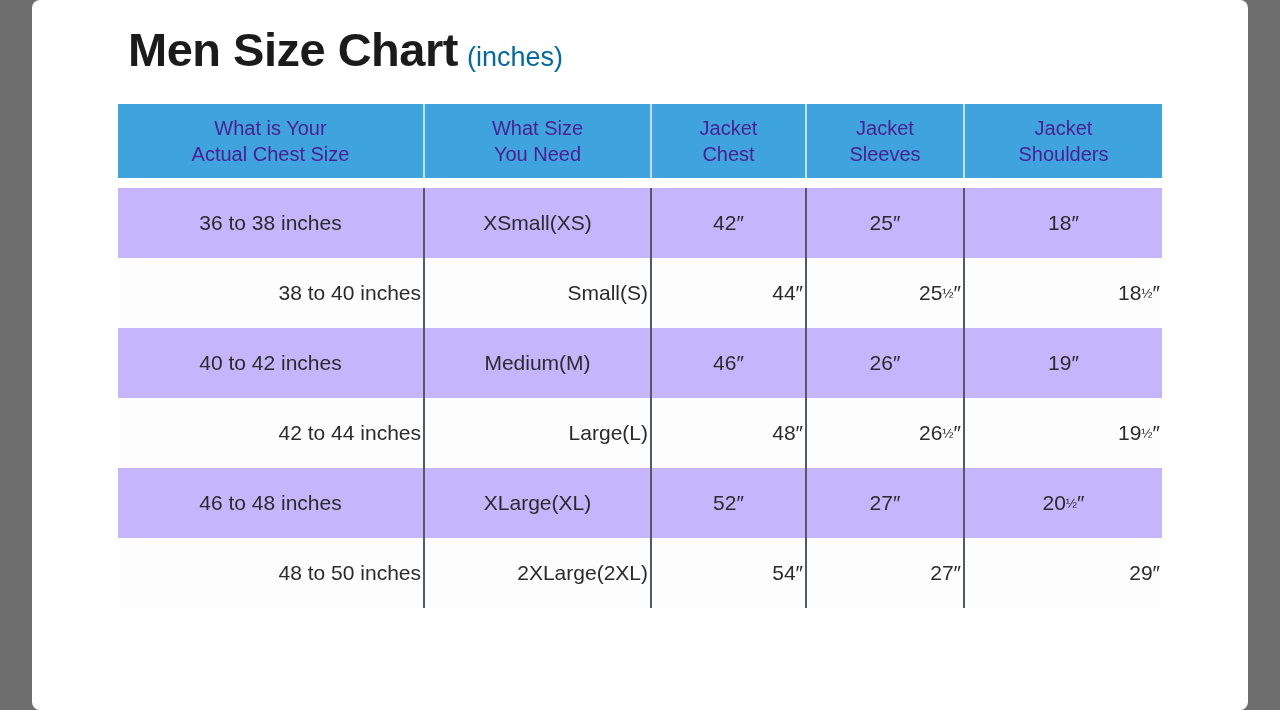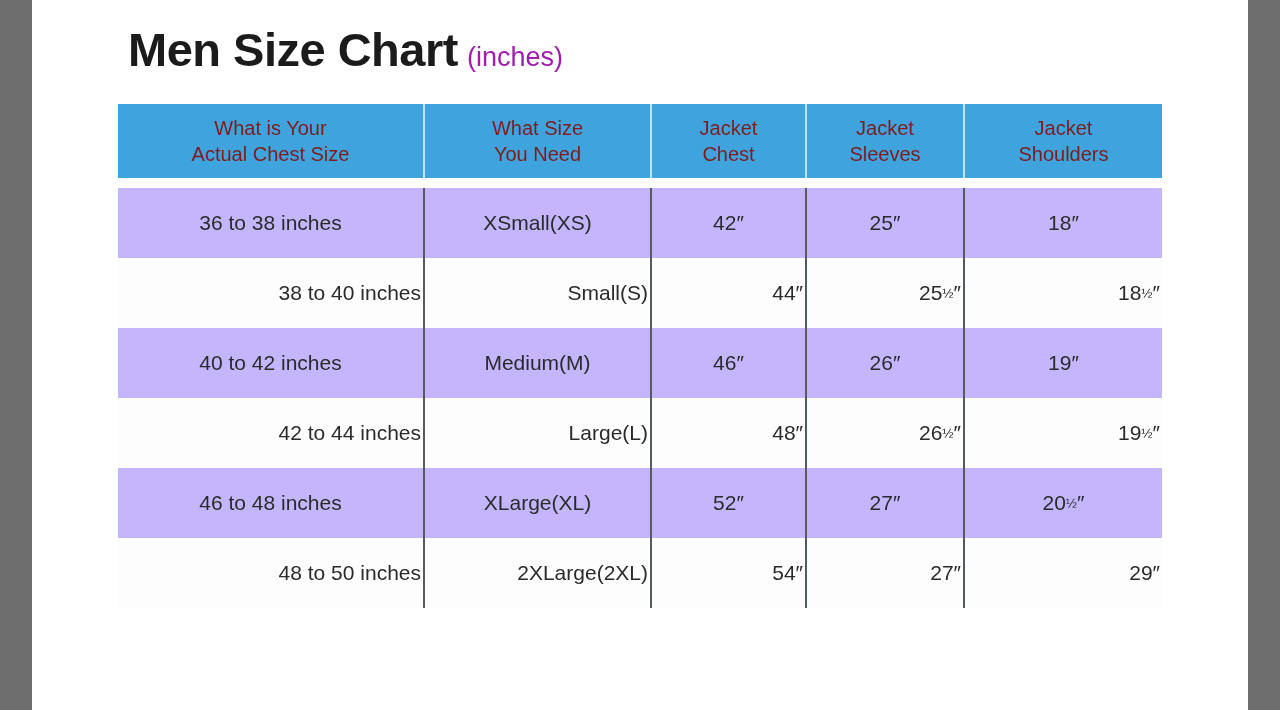--- a/index.html
+++ b/index.html
@@ -30,41 +30,42 @@
 
   
   #page {
     position:absolute;
     left:32px;
     top:0;
     width:1216px;
     height:710px;
     background:#ffffff;
     overflow:hidden;
+    border-radius:8px;
   }
 
   
   #title-block {
     position:absolute;
     left:96px;
     top:22px;
     display:flex;
     align-items:baseline;
     white-space:nowrap;
   }
   #title-main {
     font-size:47px;
     font-weight:bold;
     color:#1b1b1b;
     letter-spacing:-0.5px;
   }
   #title-sub {
     font-size:27px;
     font-weight:normal;
-    color:#a21caf;
+    color:#0369a1;
     margin-left:9px;
   }
 
   
   #size-table {
     position:absolute;
     left:86px;
     top:104px;
     width:1044px;
     border-collapse:collapse;
@@ -73,21 +74,21 @@
 
   #size-table col.c0 { width:306px; }
   #size-table col.c1 { width:227px; }
   #size-table col.c2 { width:155px; }
   #size-table col.c3 { width:158px; }
   #size-table col.c4 { width:198px; }
 
   
   #size-table thead th {
     background:#3fa3dd;
-    color:#7f1d1d;
+    color:#4c1d95;
     font-size:20px;
     font-weight:normal;
     line-height:1.30;
     text-align:center;
     vertical-align:middle;
     height:74px;
     padding:4px 2px;
     border-right:2px solid #bfe2f5;
   }
   #size-table thead th:last-child { border-right:none; }

